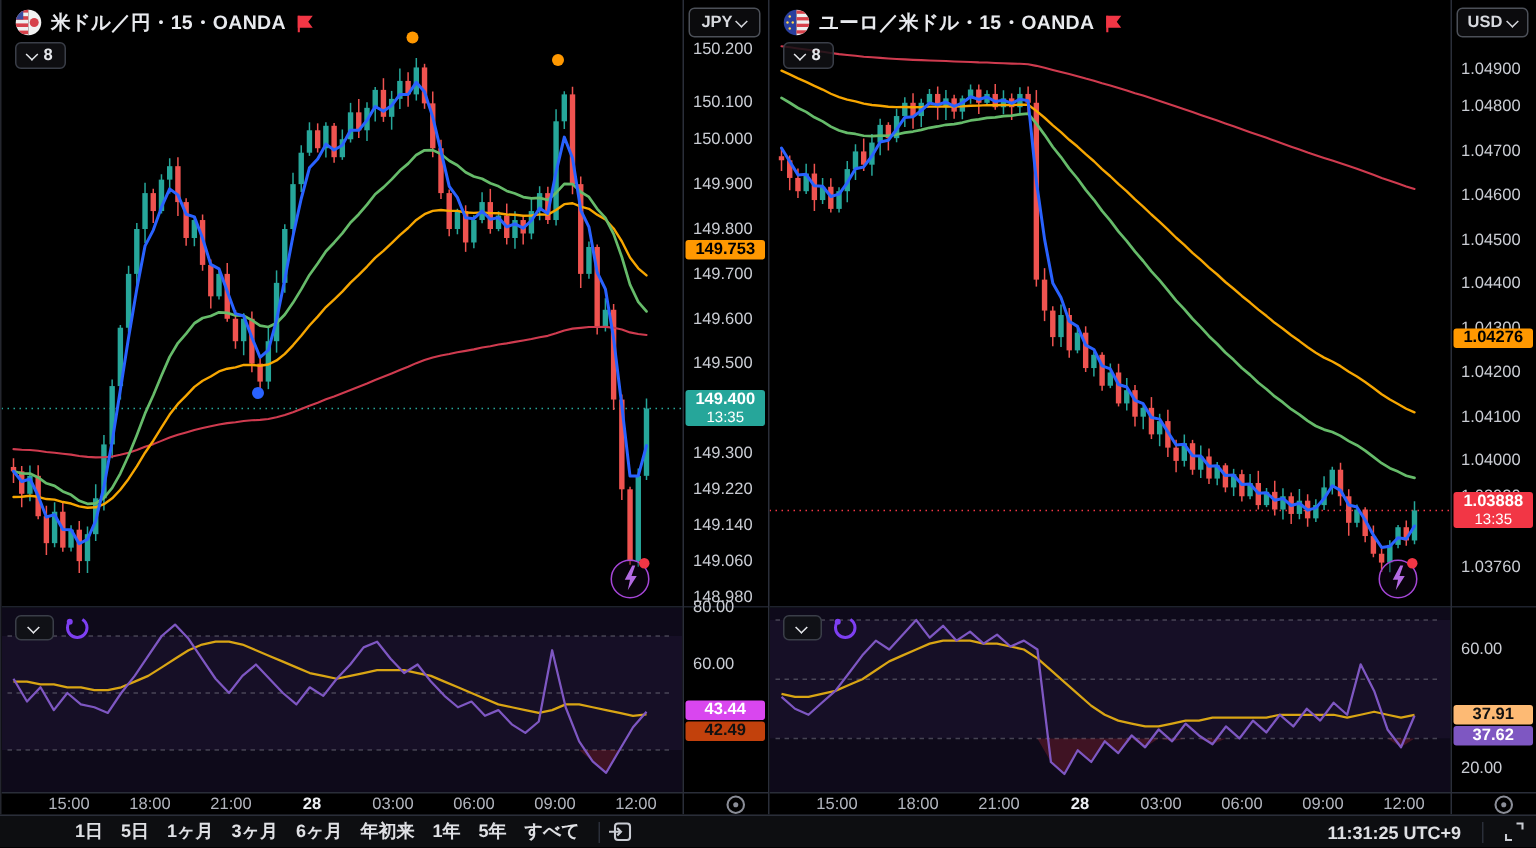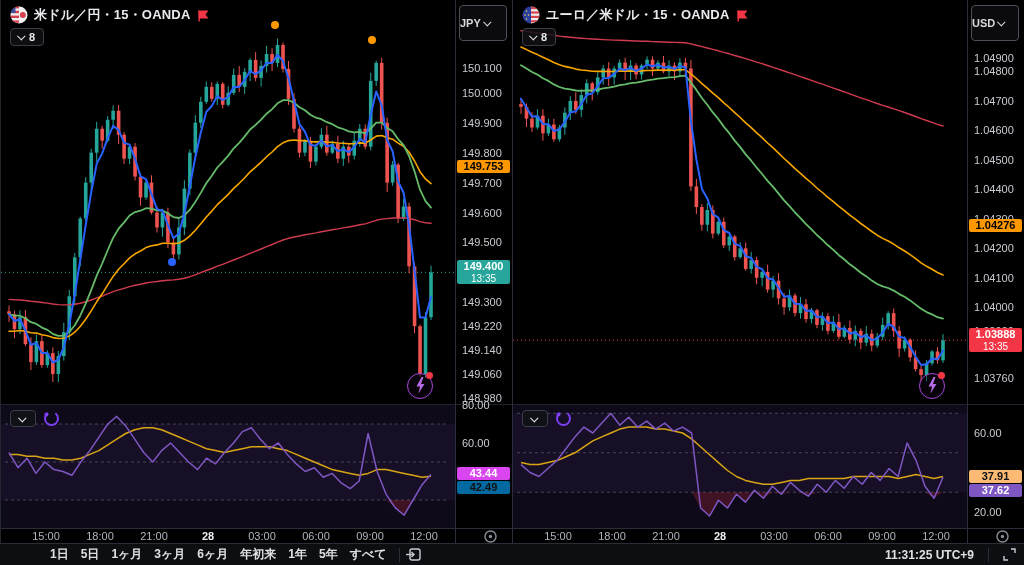--- a/index.html
+++ b/index.html
@@ -18,23 +18,23 @@
   .overlay{position:absolute;left:0;top:0;width:512px;height:543px;pointer-events:none;}
   .axis-label{position:absolute;left:461px;font-size:11px;color:#c9ccd3;white-space:nowrap;}
   .ind-label{position:absolute;left:461px;font-size:11px;color:#c9ccd3;white-space:nowrap;}
   .axis-badge{position:absolute;left:456px;width:53px;border-radius:2px;text-align:center;
               font-size:11px;font-weight:700;line-height:13px;padding:0;}
   .axis-badge .sub{font-size:10px;font-weight:400;line-height:11px;}
   .time-label{position:absolute;top:530px;transform:translateX(-50%);font-size:11px;color:#b2b5be;}
   .time-label.bold{color:#eceef2;font-weight:700;}
   .header{position:absolute;left:9px;top:5px;display:flex;align-items:center;gap:6px;height:20px;}
   .header .title{font-size:13px;font-weight:700;color:#e8eaee;letter-spacing:.2px;white-space:nowrap;}
-  .cur-btn{position:absolute;top:5px;left:458px;width:48px;height:36px;background:#0b0b0d;
+  .cur-btn{position:absolute;top:5px;left:458px;width:48px;height:20px;background:#0b0b0d;
            border:1px solid #4c5058;border-radius:4px;color:#d7d9de;font-size:11px;font-weight:700;
-           display:flex;align-items:center;gap:4px;cursor:pointer;padding:0;}
+           display:flex;align-items:center;justify-content:center;gap:4px;cursor:pointer;padding:0;}
   .legend-btn{position:absolute;left:9px;top:28px;height:18px;min-width:34px;background:rgba(16,17,20,.85);
            border:1px solid #3a3e48;border-radius:4px;color:#e6e8ec;font-size:11px;font-weight:700;
            display:flex;align-items:center;justify-content:center;gap:4px;cursor:pointer;padding:0 6px;}
   .chev{display:inline-block;width:6px;height:6px;border-left:1.5px solid currentColor;
         border-bottom:1.5px solid currentColor;transform:rotate(-45deg) translateY(-1px);}
   .ind-collapse{position:absolute;left:9px;top:410px;width:26px;height:17px;background:#101116;
         border:1px solid #3a3e48;border-radius:4px;color:#e6e8ec;display:flex;align-items:center;
         justify-content:center;cursor:pointer;padding:0;}
   .ind-logo{position:absolute;left:42px;top:410px;width:17px;height:17px;}
   .bolt-btn{position:absolute;left:406px;top:373px;width:26px;height:26px;border-radius:50%;
@@ -250,21 +250,21 @@
         <div class="axis-label" style="top: 296.262px;">149.300</div>
         <div class="axis-label" style="top: 320.197px;">149.220</div>
         <div class="axis-label" style="top: 344.131px;">149.140</div>
         <div class="axis-label" style="top: 368.066px;">149.060</div>
         <div class="axis-label" style="top: 392px;">148.980</div>
         <div class="axis-badge" style="background: rgb(255, 152, 0); color: rgb(0, 0, 0); top: 159.734px;">149.753</div>
         <div class="axis-badge" style="background: rgb(38, 166, 154); color: rgb(255, 255, 255); top: 259.844px;">149.400<div class="sub">13:35</div></div>
         <div class="ind-label" style="top: 399px;">80.00</div>
         <div class="ind-label" style="top: 437px;">60.00</div>
         <div class="axis-badge" style="background: #d946ef; color: rgb(255, 255, 255); top: 467.464px;">43.44</div>
-        <div class="axis-badge" style="background: #0369a1; color: rgb(17, 17, 17); top: 481.464px;">42.49</div>
+        <div class="axis-badge" style="background: #c2410c; color: rgb(17, 17, 17); top: 481.464px;">42.49</div>
       </div>
 
     <div class="header">
       <svg width="18" height="18" viewBox="0 0 18 18">
         <defs>
             <clipPath id="pc0">
               <circle cx="9" cy="9" r="8.5"></circle>
             </clipPath>
           </defs>
         <g clip-path="url(#pc0)">
@@ -493,21 +493,21 @@
           <line x1="4" y1="87.25" x2="446" y2="87.25" stroke="#9598a1" stroke-opacity="0.4" stroke-width="1" stroke-dasharray="3,3"></line>
           <polyline points="8.0,57.6 17.0,59.6 26.0,59.6 34.9,57.6 43.9,55.6 52.9,51.7 61.9,47.8 70.9,41.8 79.8,35.9 88.8,31.9 97.8,28.0 106.8,24.1 115.7,22.1 124.7,22.1 133.7,22.1 142.7,24.1 151.7,24.1 160.6,26.0 169.6,28.0 178.6,33.9 187.6,41.8 196.6,49.7 205.5,57.6 214.5,65.5 223.5,71.5 232.5,75.4 241.4,77.4 250.4,79.3 259.4,79.3 268.4,77.4 277.4,75.4 286.3,75.4 295.3,73.4 304.3,73.4 313.3,73.4 322.3,73.4 331.2,73.4 340.2,71.5 349.2,71.5 358.2,71.5 367.1,71.5 376.1,71.5 385.1,73.4 394.1,71.5 403.1,69.5 412.0,71.5 421.0,73.4 430.0,71.6" fill="none" stroke="#d9a514" stroke-width="1.5" stroke-linejoin="round"></polyline>
           <polygon points="8,87.3 8.0,87.3 17.0,87.3 26.0,87.3 34.9,87.3 43.9,87.3 52.9,87.3 61.9,87.3 70.9,87.3 79.8,87.3 88.8,87.3 97.8,87.3 106.8,87.3 115.7,87.3 124.7,87.3 133.7,87.3 142.7,87.3 151.7,87.3 160.6,87.3 169.6,87.3 178.6,87.3 187.6,103.0 196.6,111.0 205.5,95.2 214.5,103.0 223.5,89.2 232.5,97.1 241.4,87.3 250.4,93.2 259.4,87.3 268.4,89.2 277.4,87.3 286.3,87.3 295.3,91.2 304.3,87.3 313.3,87.3 322.3,87.3 331.2,87.3 340.2,87.3 349.2,87.3 358.2,87.3 367.1,87.3 376.1,87.3 385.1,87.3 394.1,87.3 403.1,87.3 412.0,87.3 421.0,93.2 430.0,87.3 430.0,87.3" fill="rgba(242,54,69,0.22)" stroke="none"></polygon>
           <polyline points="8.0,59.6 17.0,67.5 26.0,71.5 34.9,63.5 43.9,55.6 52.9,43.8 61.9,31.9 70.9,22.1 79.8,28.0 88.8,18.1 97.8,8.3 106.8,20.1 115.7,12.2 124.7,22.1 133.7,16.1 142.7,24.1 151.7,18.1 160.6,26.0 169.6,22.1 178.6,28.0 187.6,103.0 196.6,111.0 205.5,95.2 214.5,103.0 223.5,89.2 232.5,97.1 241.4,85.3 250.4,93.2 259.4,81.3 268.4,89.2 277.4,77.4 286.3,85.3 295.3,91.2 304.3,79.3 313.3,87.3 322.3,75.4 331.2,83.3 340.2,71.5 349.2,79.3 358.2,67.5 367.1,75.4 376.1,63.5 385.1,71.5 394.1,37.9 403.1,55.6 412.0,81.3 421.0,93.2 430.0,72.2" fill="none" stroke="#7e57c2" stroke-width="1.5" stroke-linejoin="round"></polyline>
         </svg>
     </div>
     <div class="hsep-ind"></div>
     <div class="hsep-time"></div>
     <div class="axis-vline"></div>
     <div class="overlay">
-        <div class="axis-label" style="top: 52px;">1.04900</div>
+        <div class="axis-label" style="top: 40px;">1.04900</div>
         <div class="axis-label" style="top: 65.4737px;">1.04800</div>
         <div class="axis-label" style="top: 94.9474px;">1.04700</div>
         <div class="axis-label" style="top: 124.421px;">1.04600</div>
         <div class="axis-label" style="top: 153.895px;">1.04500</div>
         <div class="axis-label" style="top: 183.368px;">1.04400</div>
         <div class="axis-label" style="top: 212.842px;">1.04300</div>
         <div class="axis-label" style="top: 242.316px;">1.04200</div>
         <div class="axis-label" style="top: 271.789px;">1.04100</div>
         <div class="axis-label" style="top: 301.263px;">1.04000</div>
         <div class="axis-label" style="top: 324.842px;">1.03920</div>

